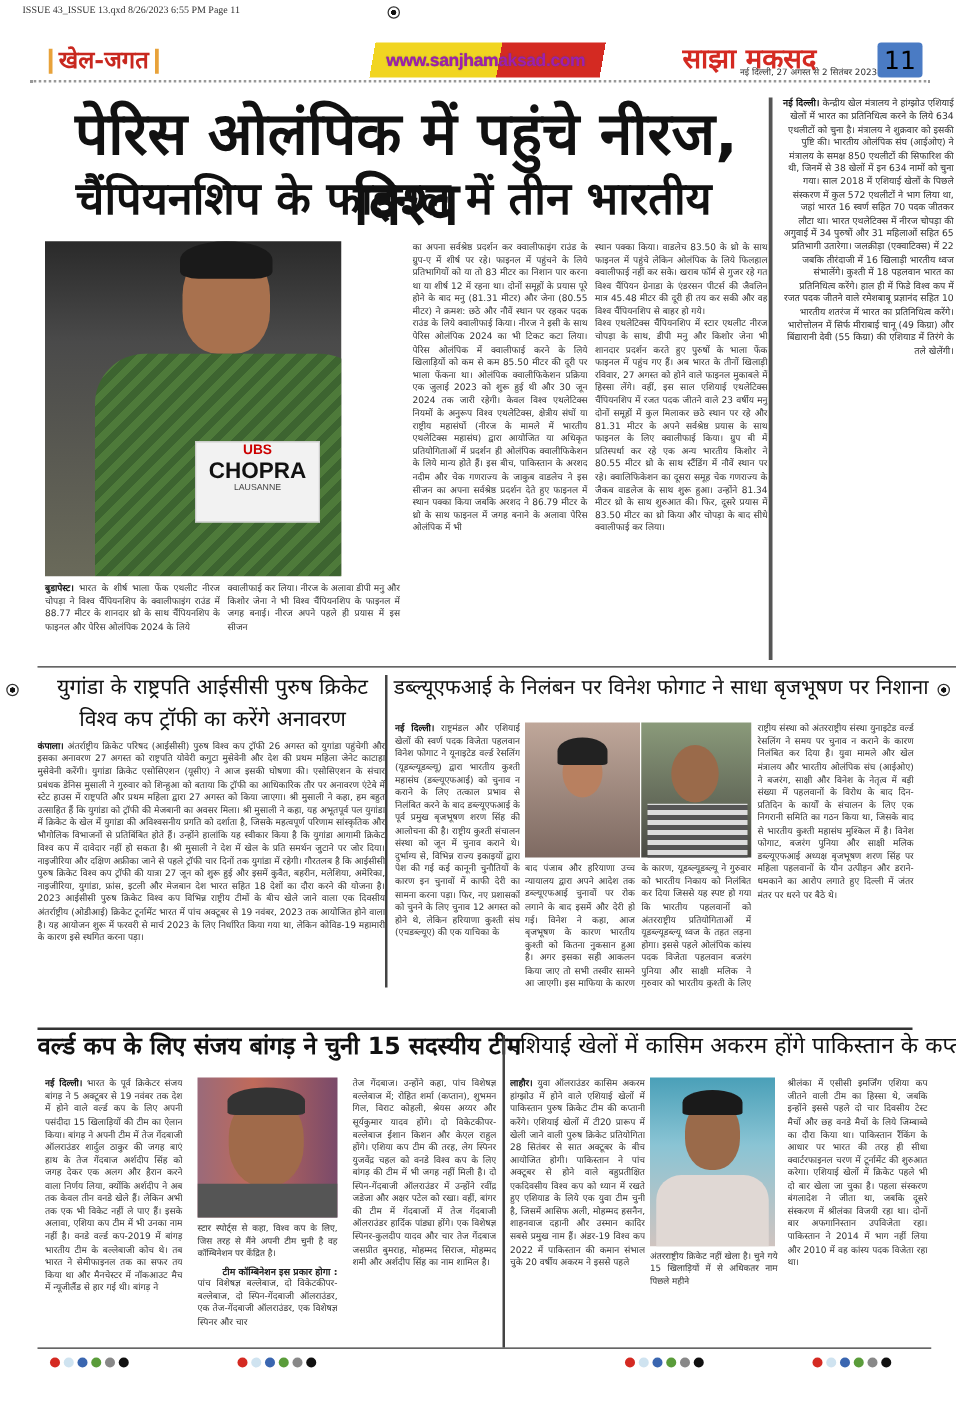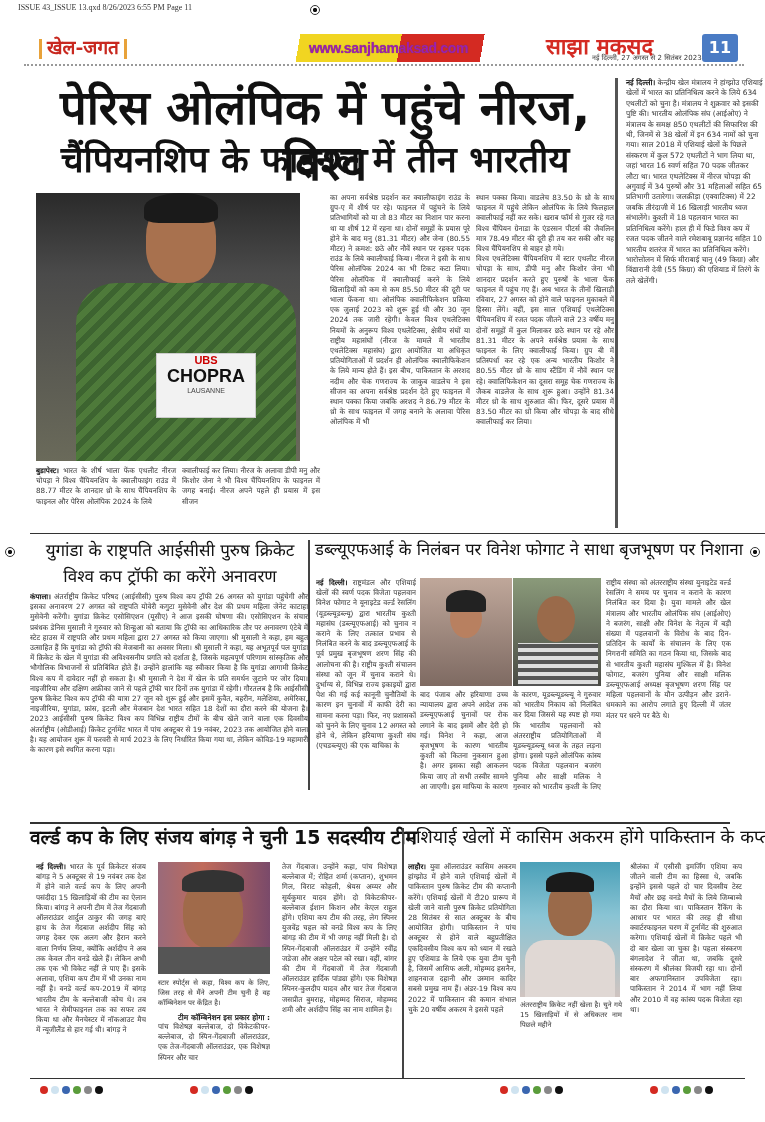--- a/index.html
+++ b/index.html
@@ -6,28 +6,28 @@
 body{width:765px;height:1122px;background:#fff;font-family:"DejaVu Sans",sans-serif;color:#222;position:relative;overflow:hidden}
 .slug{position:absolute;left:18px;top:3px;font-family:Liberation Serif, serif;font-size:8px;color:#333}
 .regmark{position:absolute;width:10px;height:10px;border-radius:50%;border:1px solid #333;background:radial-gradient(#111 35%,transparent 40%)}
 .masthead{position:absolute;left:24px;top:34px;width:720px;height:32px;border-bottom:2px dotted #999}
 .section-title{position:absolute;left:10px;top:0;font-size:19px;font-weight:bold;color:#c8281f;font-family:"DejaVu Serif",serif}
 .section-title:before,.section-title:after{content:"";display:inline-block;width:3px;height:20px;background:#e8a23a;vertical-align:middle;margin:0 5px}
 .url-band{position:absolute;left:264px;top:0;width:202px;height:28px;background:linear-gradient(100deg,transparent 0 6%,#f1d521 6% 55%,#d42a22 55% 95%,transparent 95%)}
 .url-text{position:absolute;left:285px;top:6px;font-family:"Liberation Sans",sans-serif;font-size:14px;color:#a21caf;font-weight:bold;letter-spacing:-0.3px;text-shadow:0 0 1px #555}
 .paper-name{position:absolute;left:522px;top:-4px;font-size:22px;font-weight:bold;color:#d42a22;font-family:"DejaVu Serif",serif}
 .paper-date{position:absolute;left:568px;top:19px;font-size:7px;color:#333}
-.page-num{position:absolute;left:678px;top:0;width:36px;height:28px;background:#4a7bc4;color:#ffffff;font-weight:bold;font-size:16px;text-align:center;line-height:28px;border-radius:3px}
+.page-num{position:absolute;left:678px;top:0;width:36px;height:28px;background:#4a7bc4;color:#000000;font-weight:normal;font-size:20px;text-align:center;line-height:28px;border-radius:3px}
 .headline{position:absolute;font-weight:bold;color:#111;font-family:"DejaVu Sans",sans-serif;text-align:center;line-height:1.2}
 .col{position:absolute;font-size:7.2px;line-height:10.2px;text-align:justify;color:#333}
 .col b{color:#111}
 .photo{position:absolute;overflow:hidden}
 .sidebar{position:absolute;left:615px;top:78px;width:148px;height:450px;border-left:3px solid #555;padding-left:8px}
 .sidebar h3{font-weight:normal;font-size:12.5px;line-height:17px;color:#444;margin-bottom:8px}
-.sidebar .col{position:static;font-size:7.4px;line-height:10.4px;text-align:left}
+.sidebar .col{position:static;font-size:7.4px;line-height:10.4px;text-align:right}
 .subhead{font-size:10.5px;font-weight:bold;text-align:center;line-height:13px;color:#222;margin:3px 0}
 .rule{position:absolute;height:1px;background:#333}
 .vrule{position:absolute;width:2px;background:#444}
 .dots{position:absolute;display:flex;gap:3px;align-items:center}
 .dots span{width:8px;height:8px;border-radius:50%}
 .caption{position:absolute;font-size:7px;line-height:10px;color:#333;text-align:justify}
 </style>
 </head>
 <body>
 
@@ -41,36 +41,36 @@
   <div class="url-band"></div>
   <div class="url-text">www.sanjhamaksad.com</div>
   <div class="paper-name">साझा मकसद</div>
   <div class="paper-date">नई दिल्ली, 27 अगस्त से 2 सितंबर 2023</div>
   <div class="page-num">11</div>
 </div>
 
 <div class="headline" style="left:40px;top:80px;width:570px;font-size:47px">पेरिस ओलंपिक में पहुंचे नीरज, विश्व</div>
 <div class="headline" style="left:10px;top:138px;width:610px;font-size:36px">चैंपियनशिप के फाइनल में तीन भारतीय</div>
 
-<div class="photo" style="left:36px;top:193px;width:264px;height:268px;background:linear-gradient(180deg,#2a2a2a 0%,#4a4a4a 30%,#6a6a5a 100%)">
+<div class="photo" style="left:36px;top:193px;width:237px;height:268px;background:linear-gradient(180deg,#2a2a2a 0%,#4a4a4a 30%,#6a6a5a 100%)">
   <div style="position:absolute;left:110px;top:5px;width:70px;height:85px;border-radius:45% 45% 40% 40%;background:#a8714e"></div>
   <div style="position:absolute;left:108px;top:0;width:74px;height:30px;border-radius:50% 50% 20% 20%;background:#1a1a1a"></div>
   <div style="position:absolute;left:40px;top:90px;width:220px;height:178px;border-radius:40px 40px 0 0;background:repeating-linear-gradient(135deg,#4e7a3a 0 6px,#3d6430 6px 12px)"></div>
   <div style="position:absolute;left:120px;top:160px;width:100px;height:65px;background:#f2f2f2;border:1px solid #ccc">
     <div style="color:#c00;font-weight:bold;font-size:11px;text-align:center;font-family:'Liberation Sans',sans-serif">UBS</div>
     <div style="color:#111;font-weight:bold;font-size:18px;text-align:center;font-family:'Liberation Sans',sans-serif">CHOPRA</div>
     <div style="color:#444;font-size:7px;text-align:center;font-family:'Liberation Sans',sans-serif">LAUSANNE</div>
   </div>
 </div>
 
 <div class="col" style="left:36px;top:466px;width:140px"><b>बुडापेस्ट।</b> <span>भारत के शीर्ष भाला फेंक एथलीट नीरज चोपड़ा ने विश्व चैंपियनशिप के क्वालीफाइंग राउंड में 88.77 मीटर के शानदार थ्रो के साथ चैंपियनशिप के फाइनल और पेरिस ओलंपिक 2024 के लिये</span></div>
 <div class="col" style="left:182px;top:466px;width:138px">क्वालीफाई कर लिया। नीरज के अलावा डीपी मनु और किशोर जेना ने भी विश्व चैंपियनशिप के फाइनल में जगह बनाई। नीरज अपने पहले ही प्रयास में इस सीजन</div>
 <div class="col" style="left:330px;top:193px;width:140px;height:340px;overflow:hidden">का अपना सर्वश्रेष्ठ प्रदर्शन कर क्वालीफाइंग राउंड के ग्रुप-ए में शीर्ष पर रहे। फाइनल में पहुंचने के लिये प्रतिभागियों को या तो 83 मीटर का निशान पार करना था या शीर्ष 12 में रहना था। दोनों समूहों के प्रयास पूरे होने के बाद मनु (81.31 मीटर) और जेना (80.55 मीटर) ने क्रमश: छठे और नौवें स्थान पर रहकर पदक राउंड के लिये क्वालीफाई किया। नीरज ने इसी के साथ पेरिस ओलंपिक 2024 का भी टिकट कटा लिया। पेरिस ओलंपिक में क्वालीफाई करने के लिये खिलाड़ियों को कम से कम 85.50 मीटर की दूरी पर भाला फेंकना था। ओलंपिक क्वालीफिकेशन प्रक्रिया एक जुलाई 2023 को शुरू हुई थी और 30 जून 2024 तक जारी रहेगी। केवल विश्व एथलेटिक्स नियमों के अनुरूप विश्व एथलेटिक्स, क्षेत्रीय संघों या राष्ट्रीय महासंघों (नीरज के मामले में भारतीय एथलेटिक्स महासंघ) द्वारा आयोजित या अधिकृत प्रतियोगिताओं में प्रदर्शन ही ओलंपिक क्वालीफिकेशन के लिये मान्य होते हैं। इस बीच, पाकिस्तान के अरशद नदीम और चेक गणराज्य के जाकुब वाडलेच ने इस सीजन का अपना सर्वश्रेष्ठ प्रदर्शन देते हुए फाइनल में स्थान पक्का किया जबकि अरशद ने 86.79 मीटर के थ्रो के साथ फाइनल में जगह बनाने के अलावा पेरिस ओलंपिक में भी</div>
 <div style="position:absolute;left:476px;top:193px;width:138px;height:340px;overflow:hidden">
-  <div class="col" style="position:static">स्थान पक्का किया। वाडलेच 83.50 के थ्रो के साथ फाइनल में पहुंचे लेकिन ओलंपिक के लिये फिलहाल क्वालीफाई नहीं कर सके। खराब फॉर्म से गुजर रहे गत विश्व चैंपियन ग्रेनाडा के एंडरसन पीटर्स की जैवलिन मात्र 78.49 मीटर की दूरी ही तय कर सकी और वह विश्व चैंपियनशिप से बाहर हो गये।</div>
+  <div class="col" style="position:static">स्थान पक्का किया। वाडलेच 83.50 के थ्रो के साथ फाइनल में पहुंचे लेकिन ओलंपिक के लिये फिलहाल क्वालीफाई नहीं कर सके। खराब फॉर्म से गुजर रहे गत विश्व चैंपियन ग्रेनाडा के एंडरसन पीटर्स की जैवलिन मात्र 45.48 मीटर की दूरी ही तय कर सकी और वह विश्व चैंपियनशिप से बाहर हो गये।</div>
   <div class="col" style="position:static">विश्व एथलेटिक्स चैंपियनशिप में स्टार एथलीट नीरज चोपड़ा के साथ, डीपी मनु और किशोर जेना भी शानदार प्रदर्शन करते हुए पुरुषों के भाला फेंक फाइनल में पहुंच गए हैं। अब भारत के तीनों खिलाड़ी रविवार, 27 अगस्त को होने वाले फाइनल मुकाबले में हिस्सा लेंगे। वहीं, इस साल एशियाई एथलेटिक्स चैंपियनशिप में रजत पदक जीतने वाले 23 वर्षीय मनु दोनों समूहों में कुल मिलाकर छठे स्थान पर रहे और 81.31 मीटर के अपने सर्वश्रेष्ठ प्रयास के साथ फाइनल के लिए क्वालीफाई किया। ग्रुप बी में प्रतिस्पर्धा कर रहे एक अन्य भारतीय किशोर ने 80.55 मीटर थ्रो के साथ स्टैंडिंग में नौवें स्थान पर रहे। क्वालिफिकेशन का दूसरा समूह चेक गणराज्य के जैकब वाडलेज के साथ शुरू हुआ। उन्होंने 81.34 मीटर थ्रो के साथ शुरुआत की। फिर, दूसरे प्रयास में 83.50 मीटर का थ्रो किया और चोपड़ा के बाद सीधे क्वालीफाई कर लिया।</div>
 </div>
 
 <div class="sidebar">
   <div class="col"><b>नई दिल्ली।</b> <span>केन्द्रीय खेल मंत्रालय ने हांग्झोउ एशियाई खेलों में भारत का प्रतिनिधित्व करने के लिये 634 एथलीटों को चुना है। मंत्रालय ने शुक्रवार को इसकी पुष्टि की। भारतीय ओलंपिक संघ (आईओए) ने मंत्रालय के समक्ष 850 एथलीटों की सिफारिश की थी, जिनमें से 38 खेलों में इन 634 नामों को चुना गया। साल 2018 में एशियाई खेलों के पिछले संस्करण में कुल 572 एथलीटों ने भाग लिया था, जहां भारत 16 स्वर्ण सहित 70 पदक जीतकर लौटा था। भारत एथलेटिक्स में नीरज चोपड़ा की अगुवाई में 34 पुरुषों और 31 महिलाओं सहित 65 प्रतिभागी उतारेगा। जलक्रीड़ा (एक्वाटिक्स) में 22 जबकि तीरंदाजी में 16 खिलाड़ी भारतीय ध्वज संभालेंगे। कुश्ती में 18 पहलवान भारत का प्रतिनिधित्व करेंगे। हाल ही में फिडे विश्व कप में रजत पदक जीतने वाले रमेशबाबू प्रज्ञानंद सहित 10 भारतीय शतरंज में भारत का प्रतिनिधित्व करेंगे। भारोत्तोलन में सिर्फ मीराबाई चानू (49 किग्रा) और बिंद्यारानी देवी (55 किग्रा) की एशियाड में तिरंगे के तले खेलेंगी।</span></div>
 </div>
 
 <div class="rule" style="left:30px;top:533px;width:735px"></div>
 
 <div class="headline" style="left:30px;top:540px;width:280px;font-size:17px;font-weight:normal">युगांडा के राष्ट्रपति आईसीसी पुरुष क्रिकेट</div>

